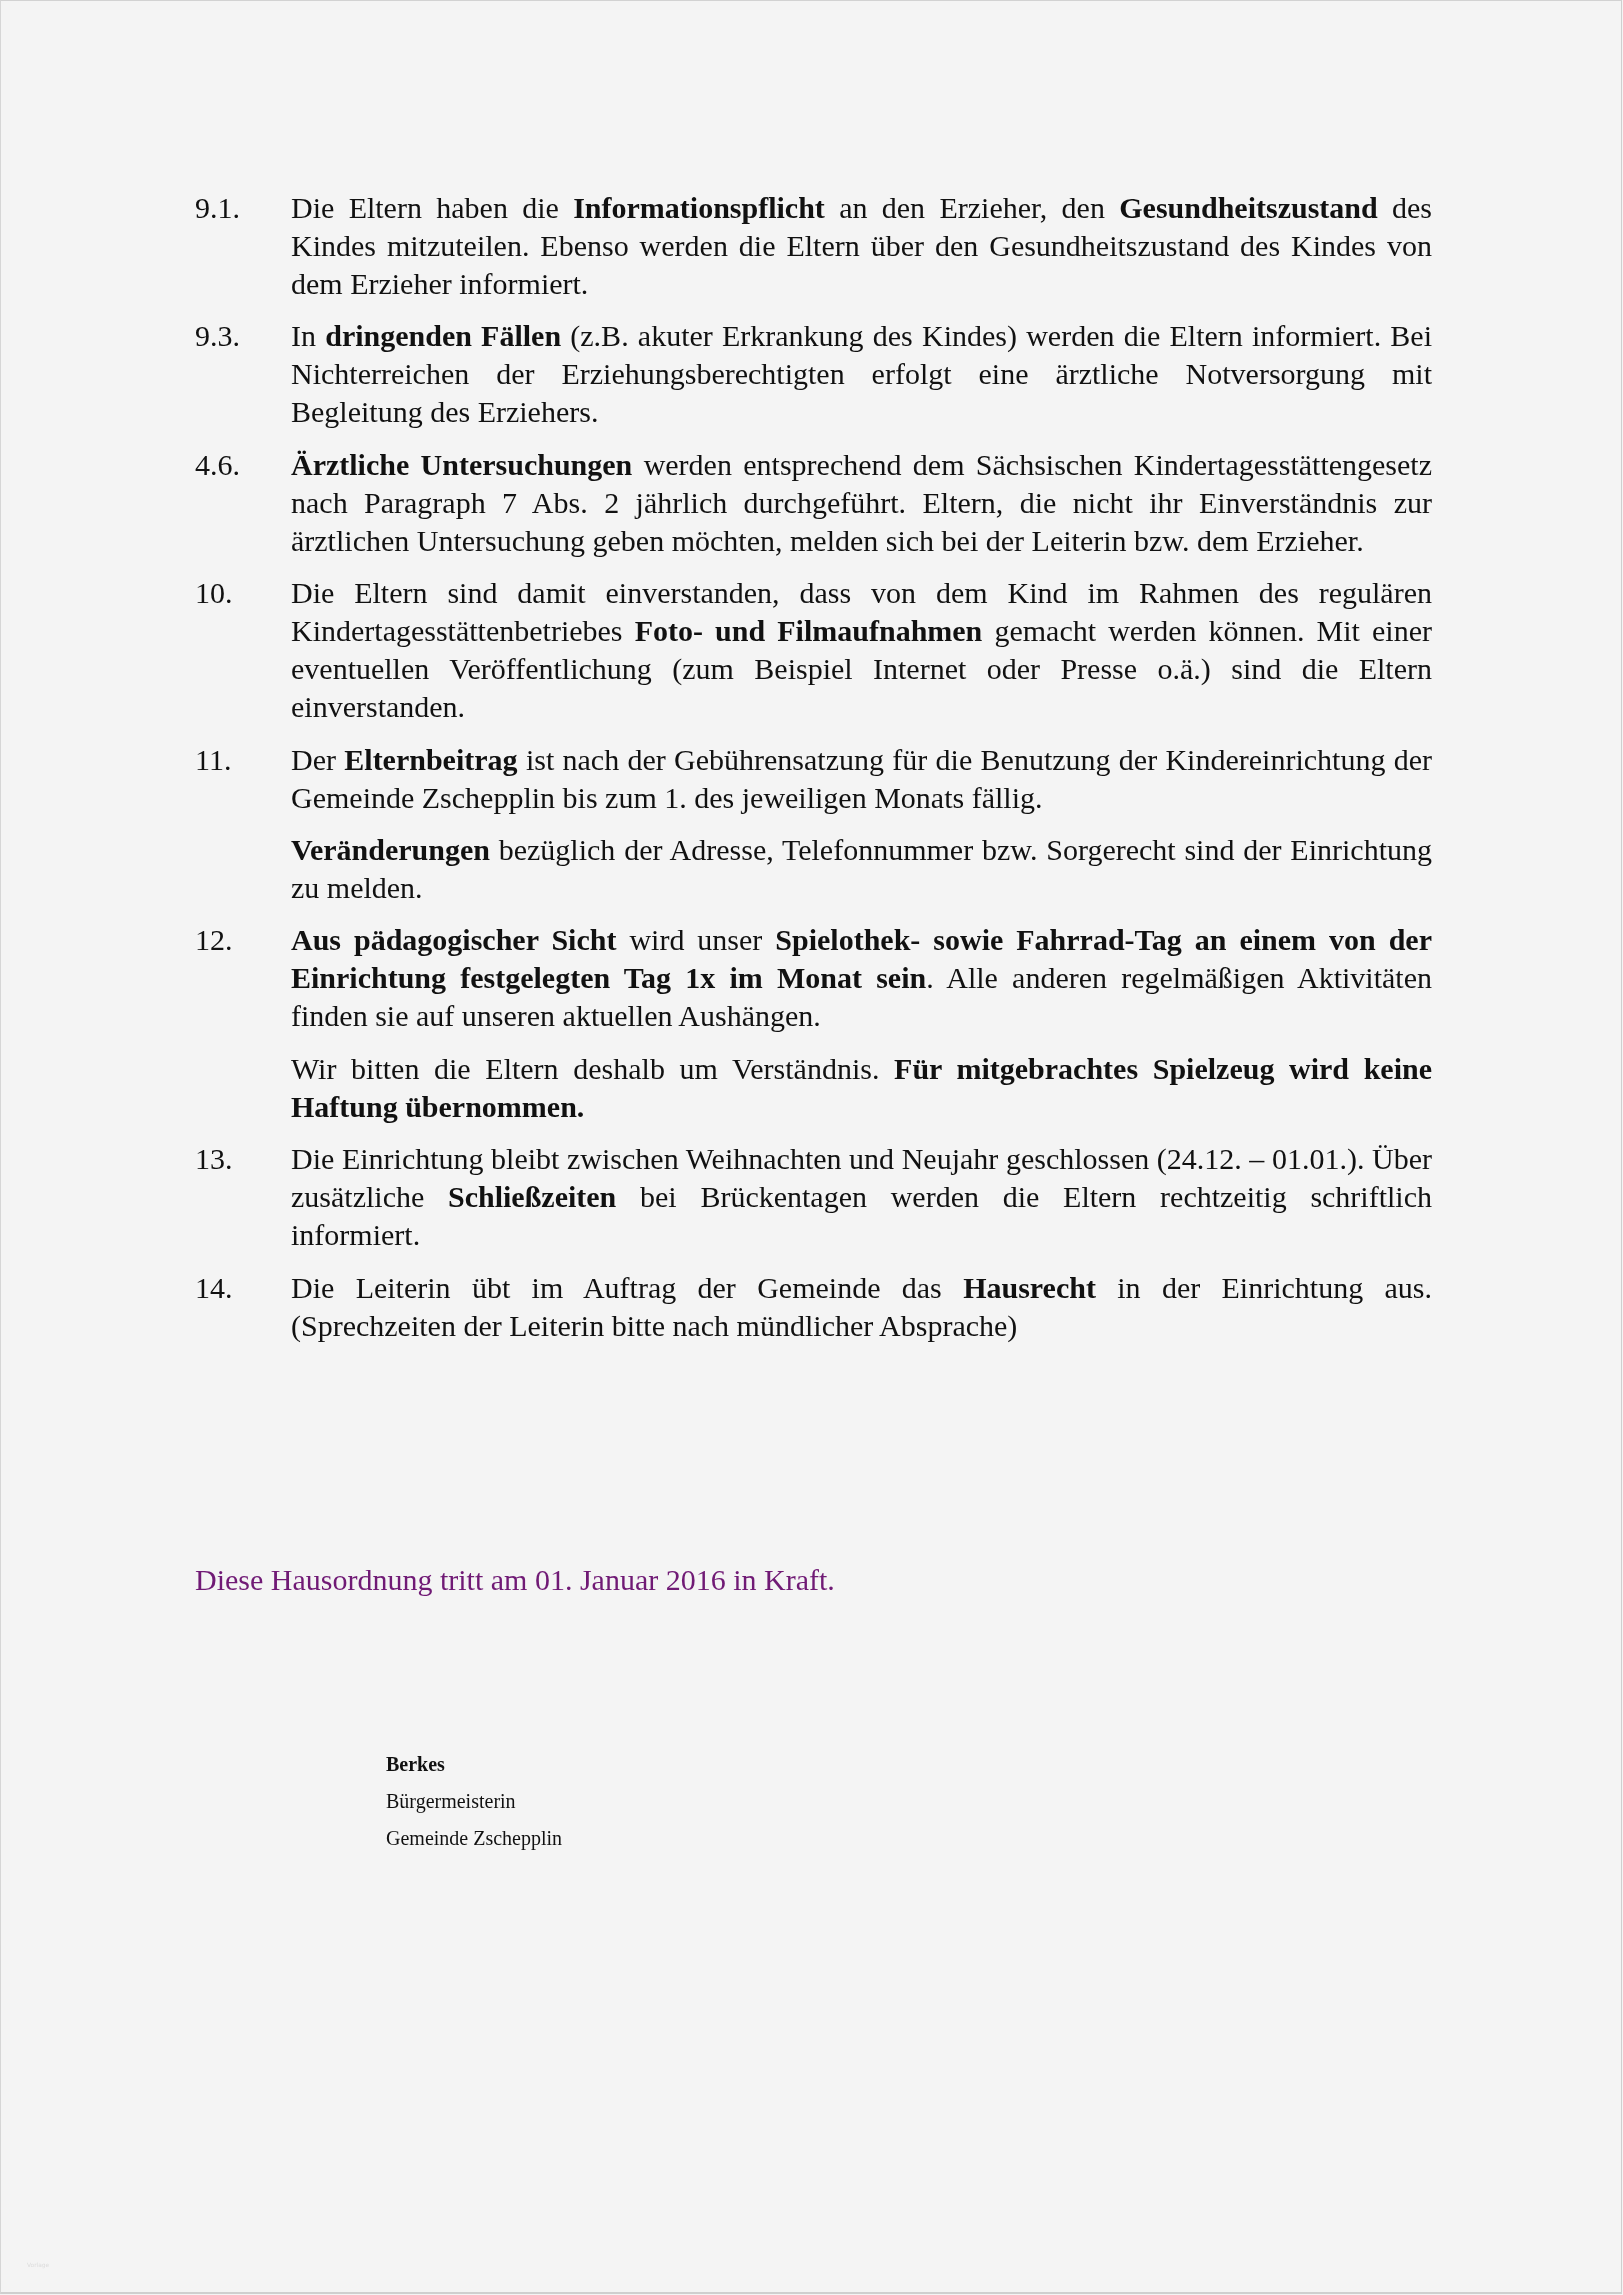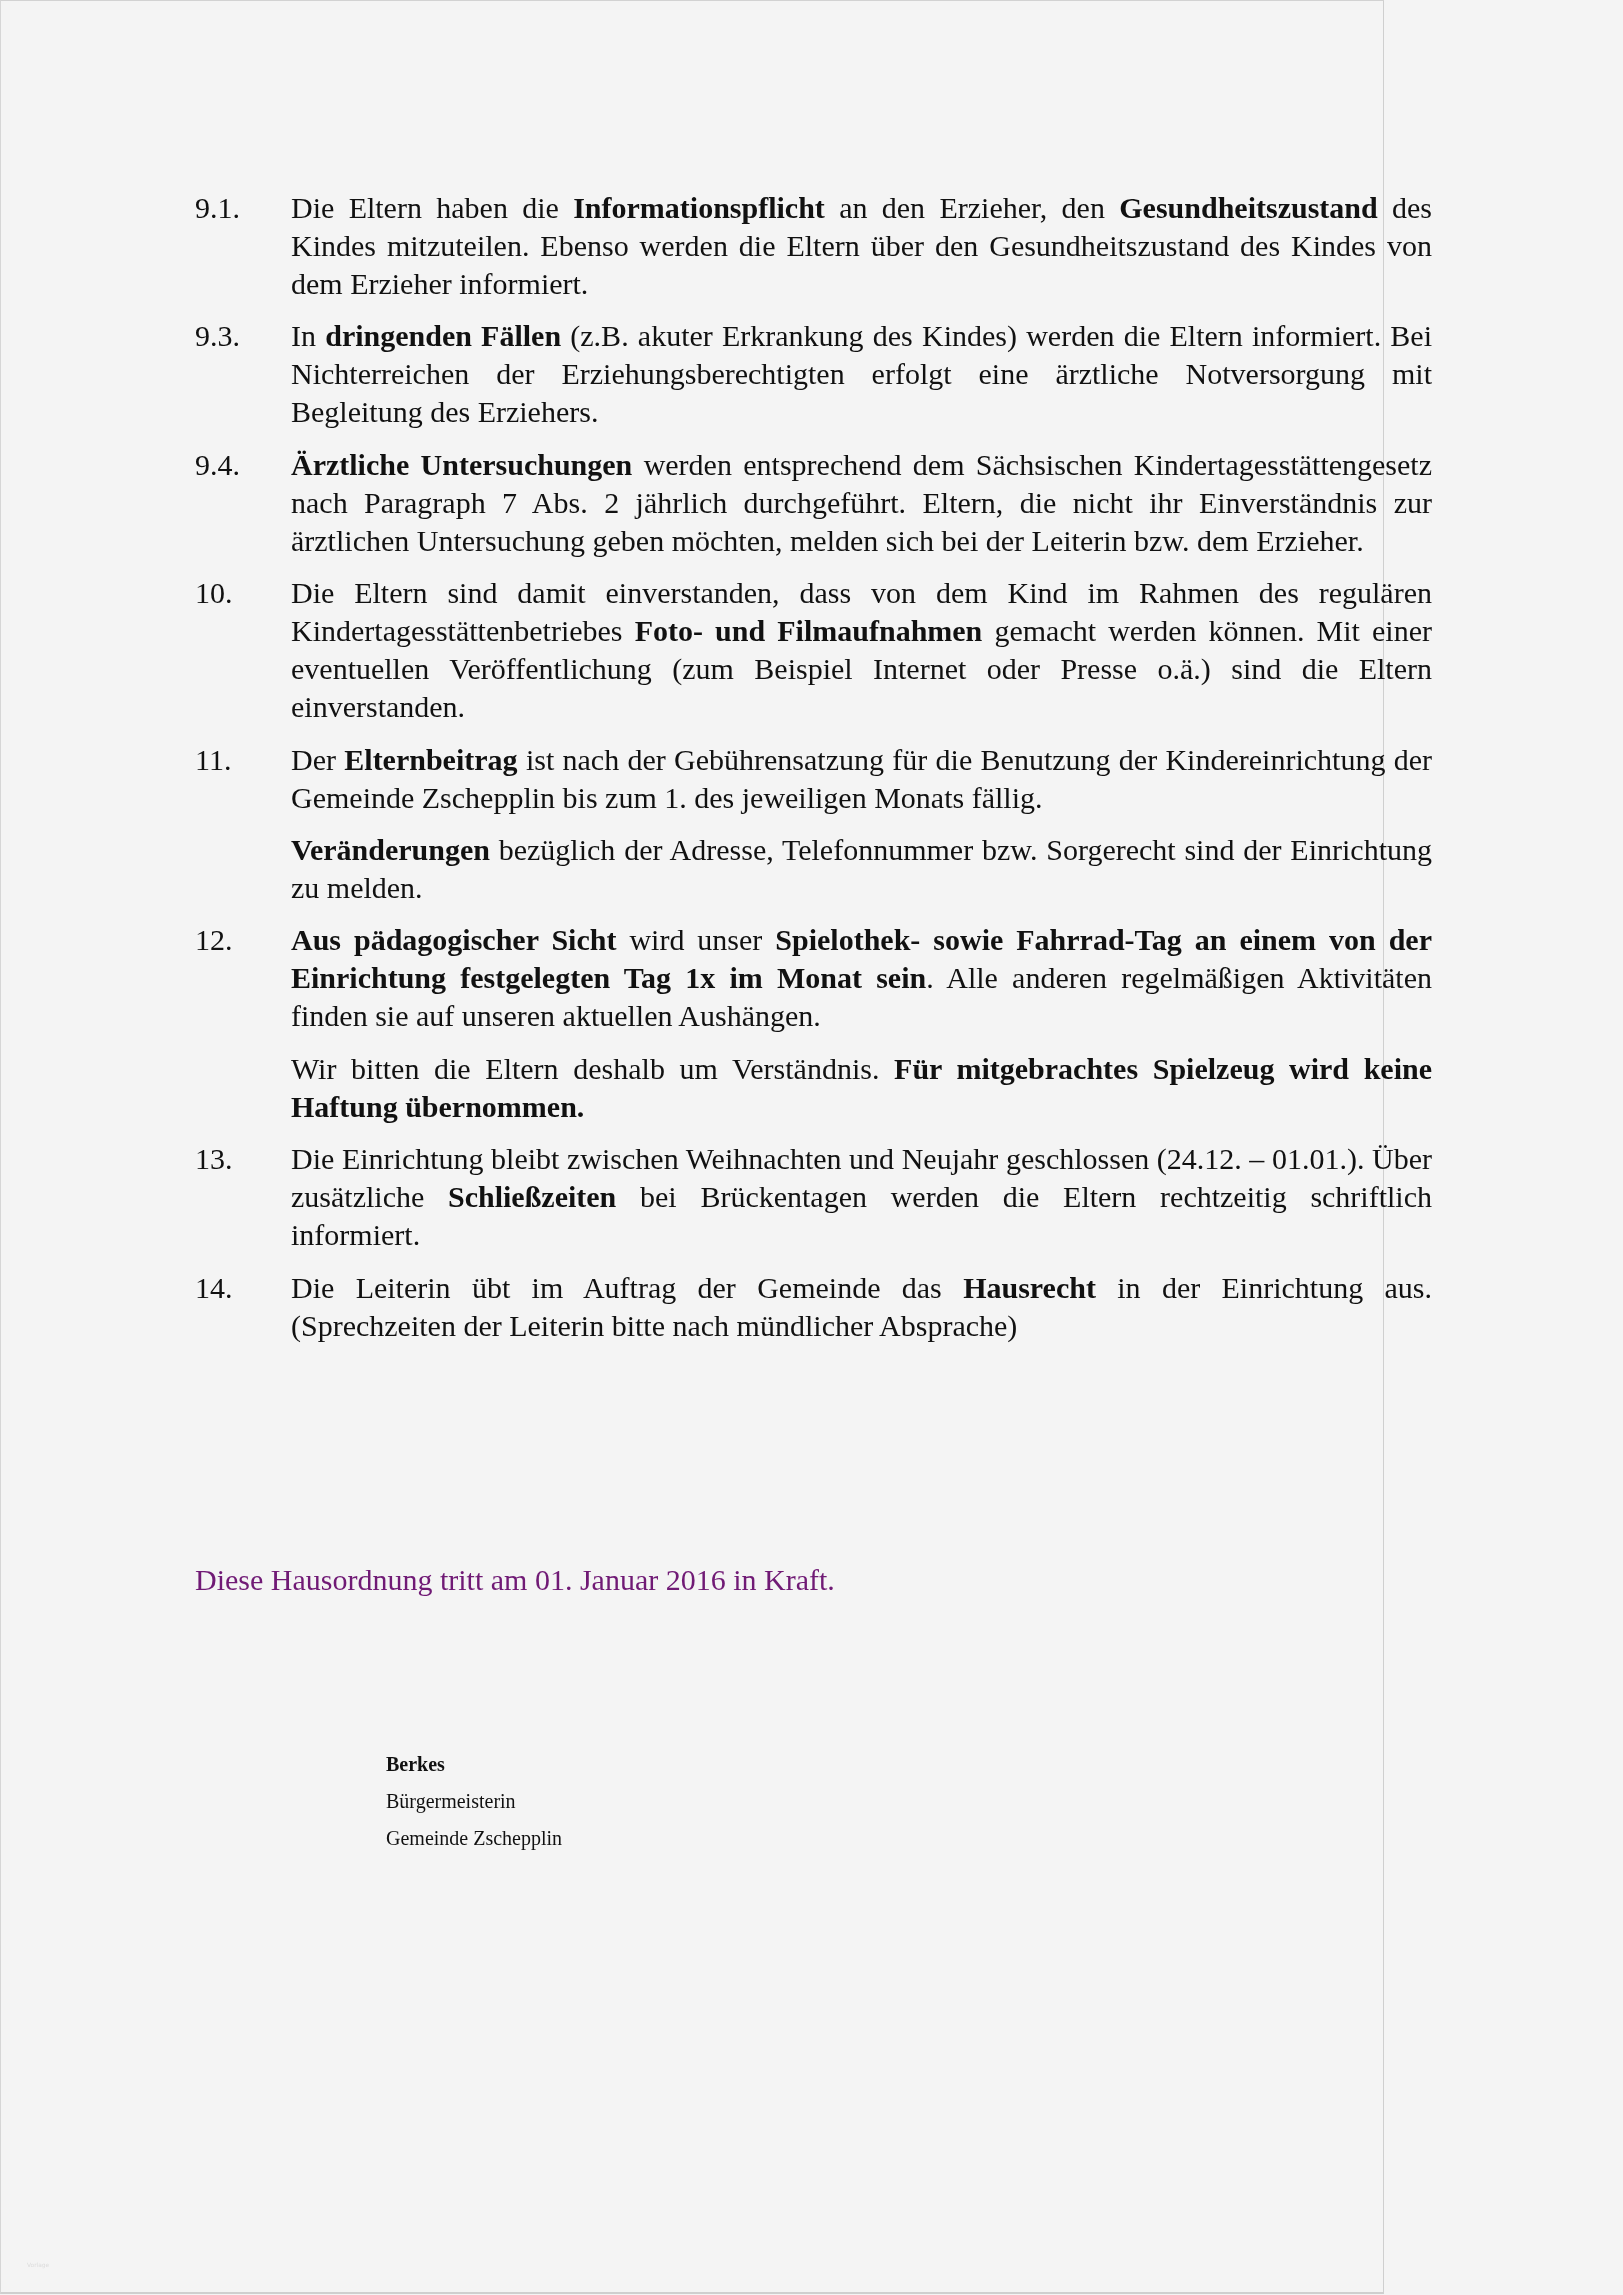--- a/index.html
+++ b/index.html
@@ -9,21 +9,21 @@
     }
     body {
       width: 1623px;
       height: 2295px;
       position: relative;
       overflow: hidden;
     }
     .page {
       position: absolute;
       left: 0; top: 0;
-      width: 1384px; height: 2294px;
+      width: 1622px; height: 2294px;
       background: #f4f4f4;
       border-top: 0.7px solid #d2d2d2;
       border-left: 1.3px solid #d6d6d6;
       border-right: 1.3px solid #cfcfcf;
       border-bottom: 2px solid #cfcfcf;
       box-sizing: border-box;
       text-decoration: underline;
     }
     .content {
       position: absolute;
@@ -92,21 +92,21 @@
           <p class="para"><span>Die Eltern haben die </span><b>Informationspflicht</b><span> an den Erzieher, den </span><b>Gesundheitszustand</b><span> des Kindes mitzuteilen. Ebenso werden die Eltern über den Gesundheitszustand des Kindes von dem Erzieher informiert.</span></p>
         </div>
       </div>
       <div class="item">
         <div class="num">9.3.</div>
         <div class="body">
           <p class="para"><span>In </span><b>dringenden Fällen</b><span> (z.B. akuter Erkrankung des Kindes) werden die Eltern informiert. Bei Nichterreichen der Erziehungsberechtigten erfolgt eine ärztliche Notversorgung mit Begleitung des Erziehers.</span></p>
         </div>
       </div>
       <div class="item">
-        <div class="num">9.4.</div>
+        <div class="num">4.6.</div>
         <div class="body">
           <p class="para"><b>Ärztliche Untersuchungen</b><span> werden entsprechend dem Sächsischen Kindertagesstättengesetz nach Paragraph 7 Abs. 2 jährlich durchgeführt. Eltern, die nicht ihr Einverständnis zur ärztlichen Untersuchung geben möchten, melden sich bei der Leiterin bzw. dem Erzieher.</span></p>
         </div>
       </div>
       <div class="item">
         <div class="num">10.</div>
         <div class="body">
           <p class="para"><span>Die Eltern sind damit einverstanden, dass von dem Kind im Rahmen des regulären Kindertagesstättenbetriebes </span><b>Foto- und Filmaufnahmen</b><span> gemacht werden können. Mit einer eventuellen Veröffentlichung (zum Beispiel Internet oder Presse o.ä.) sind die Eltern einverstanden.</span></p>
         </div>
       </div>

